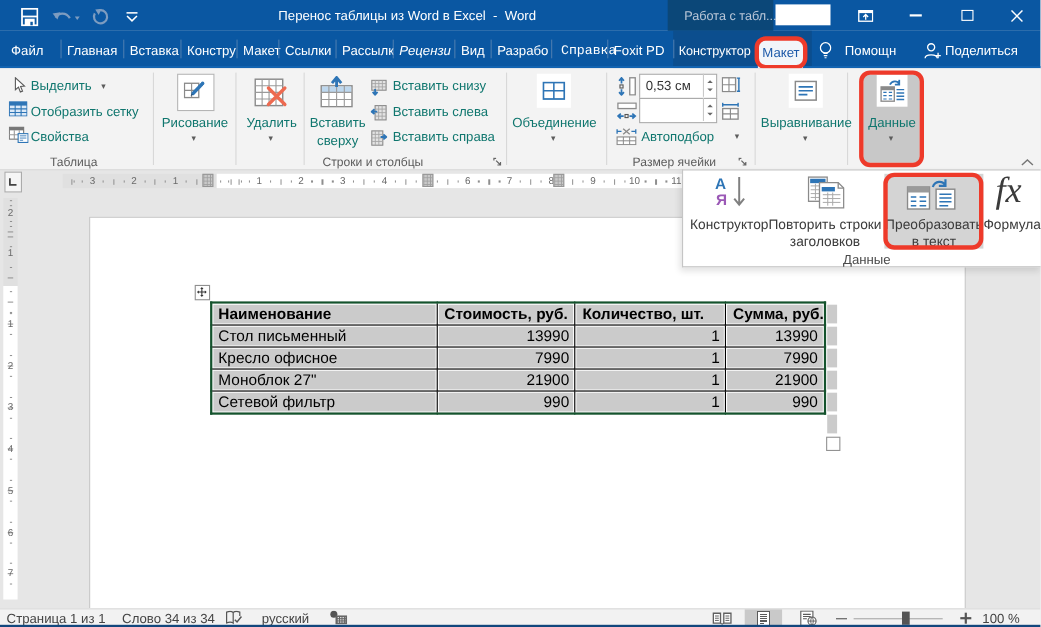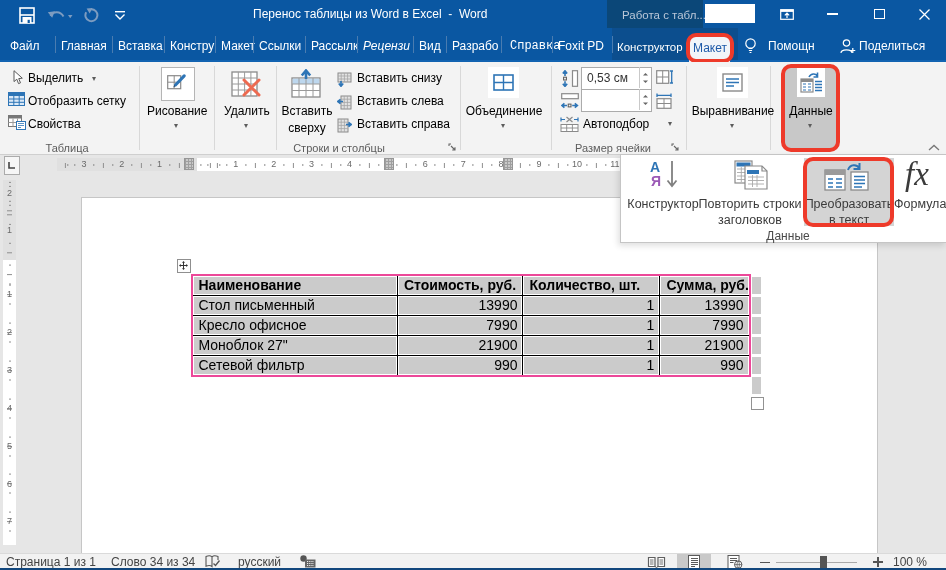--- a/index.html
+++ b/index.html
@@ -8,27 +8,27 @@
   .ctr{transform:translateX(-50%);white-space:nowrap;}
   
   #titlebar{left:0;top:0;width:946px;height:28px;background:#0a57a2;}
   #tabrow{left:0;top:28px;width:946px;height:34px;background:#0a57a2;}
   .tab{position:absolute;top:10px;font-size:12px;color:#fff;line-height:16px;}
   .tabsep{position:absolute;top:8px;width:1px;height:17px;background:#4a7cb0;}
   
   #ribbon{left:0;top:62px;width:946px;height:92px;background:#f3f3f3;border-bottom:1px solid #cfcfcf;}
   .gsep{position:absolute;top:4px;width:1px;height:84px;background:#d8d8d8;}
   .rlab{position:absolute;top:80px;font-size:11px;color:#5c5c5c;line-height:12px;}
-  .rtxt{position:absolute;font-size:12px;color:#000000;line-height:14px;}
+  .rtxt{position:absolute;font-size:12px;color:#0f766e;line-height:14px;}
   .rarrow{position:absolute;font-size:8px;color:#5c5c5c;line-height:8px;}
   
   #doc{left:0;top:155px;width:946px;height:398px;background:#e6e6e6;overflow:hidden;}
   #page{position:absolute;left:81px;top:42px;width:795px;height:360px;background:#fff;border:1px solid #c6c6c6;}
   
-  #wtable{position:absolute;left:190.5px;top:119px;border-collapse:collapse;table-layout:fixed;width:560px;border:2px solid #ec4899;
+  #wtable{position:absolute;left:190.5px;top:119px;border-collapse:collapse;table-layout:fixed;width:560px;border:2px solid #14532d;
           font-family:"Liberation Sans",sans-serif;font-size:14px;color:#000;}
   #wtable td{box-sizing:border-box;border:1px solid #000;background:#cbcbcb;box-shadow:inset 0 0 0 1px #fff;
              padding:0 5px 0 6px;height:19px;line-height:19px;white-space:nowrap;overflow:hidden;}
   #wtable tr.hd td{font-weight:bold;}
   #wtable td.num{text-align:right;}
   
   .ruler{position:absolute;left:0;top:0;font-size:9px;color:#6a6a6a;}
   .rnum{position:absolute;line-height:9px;}
   .vnum{left:3px;width:13px;text-align:center;}
   .rmark{width:8px;height:10px;background:#c9c9c9;border:1px solid #969696;

